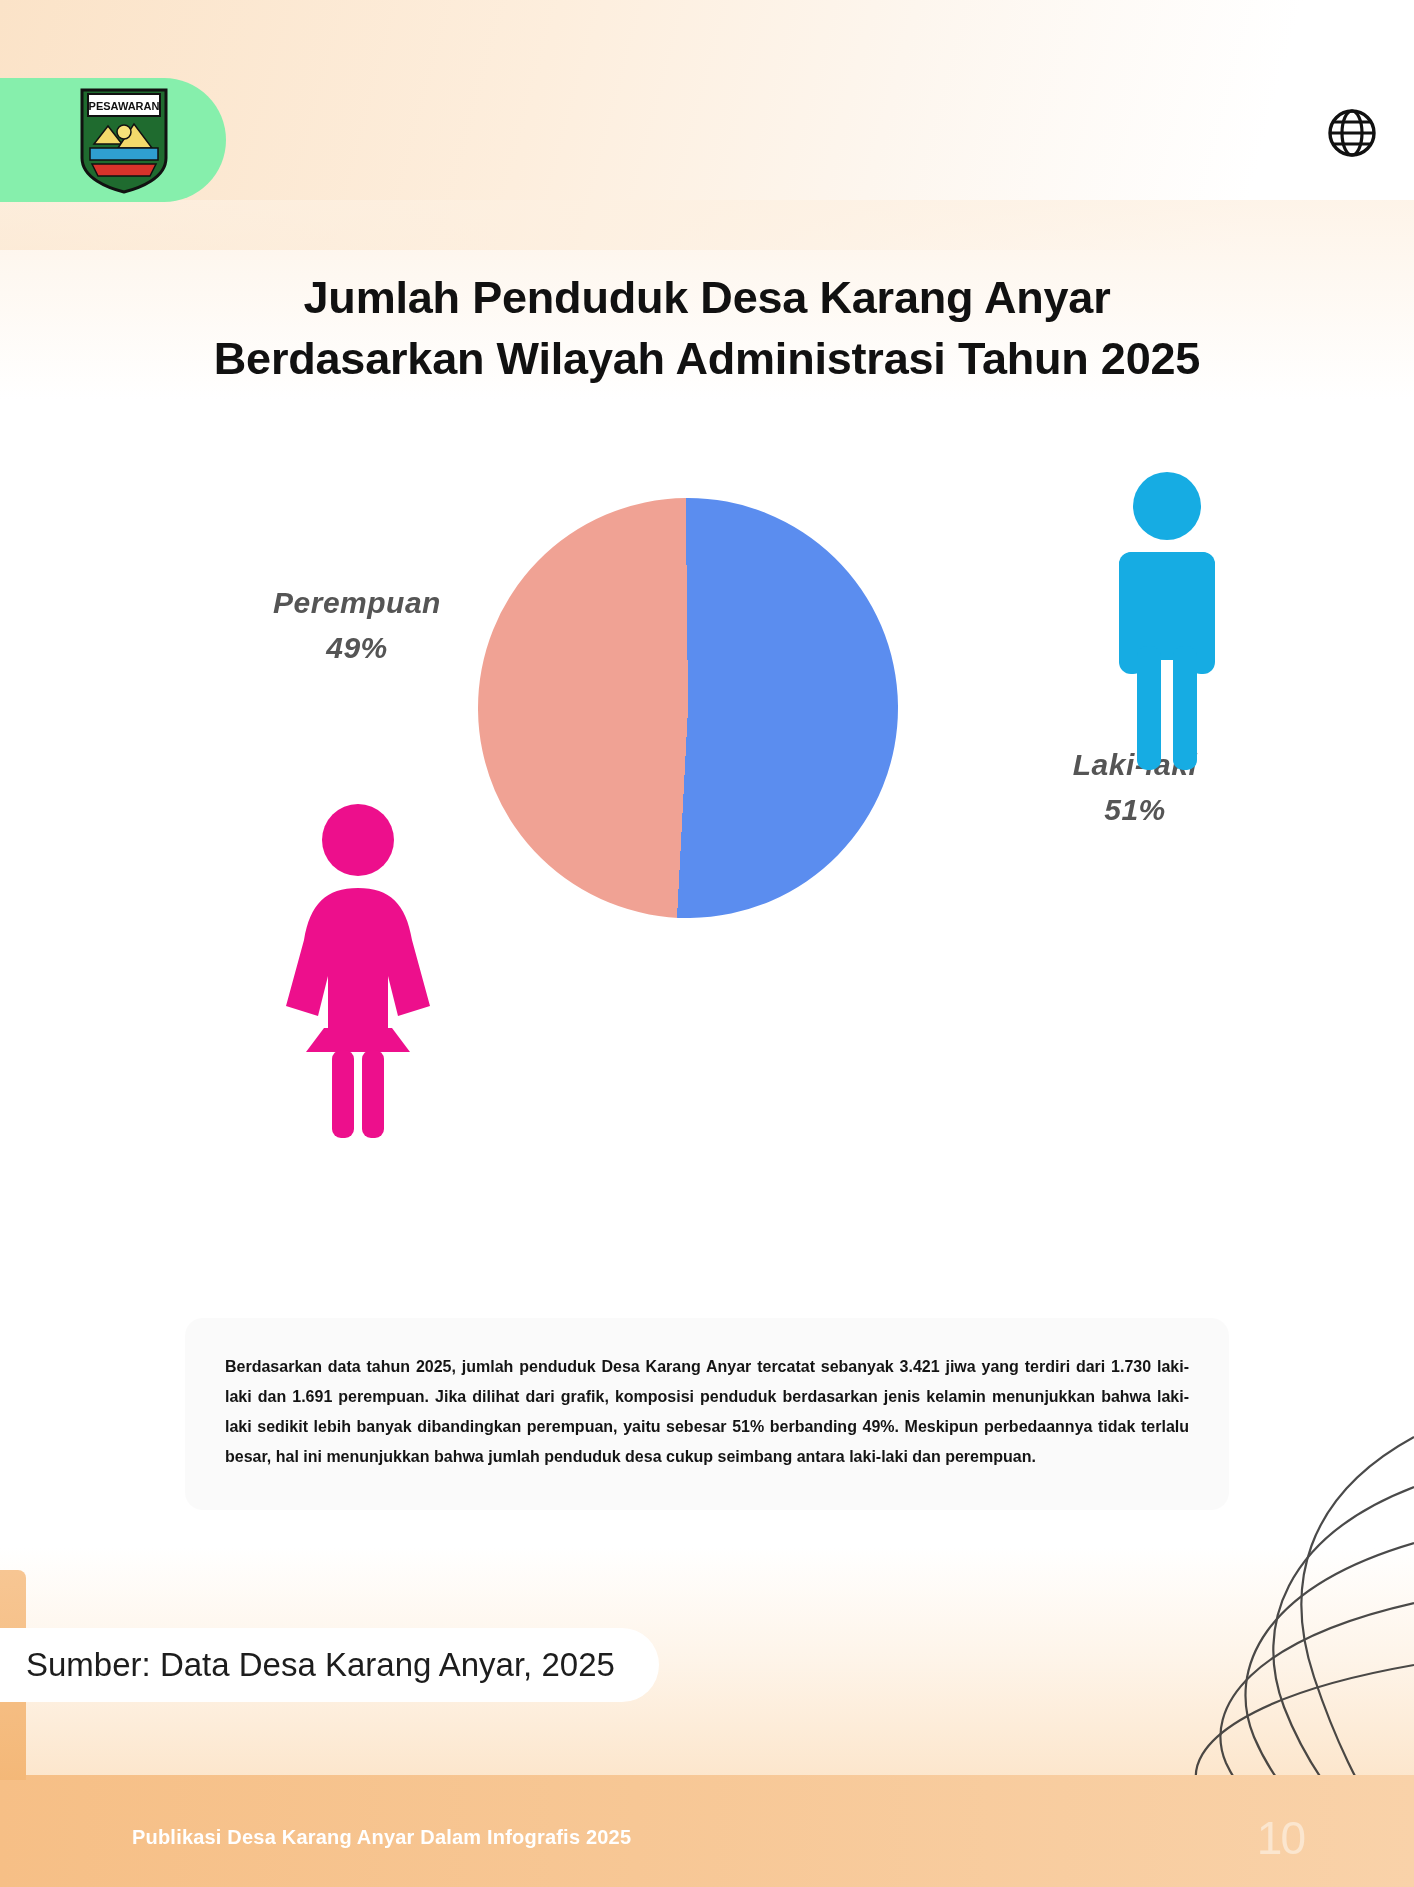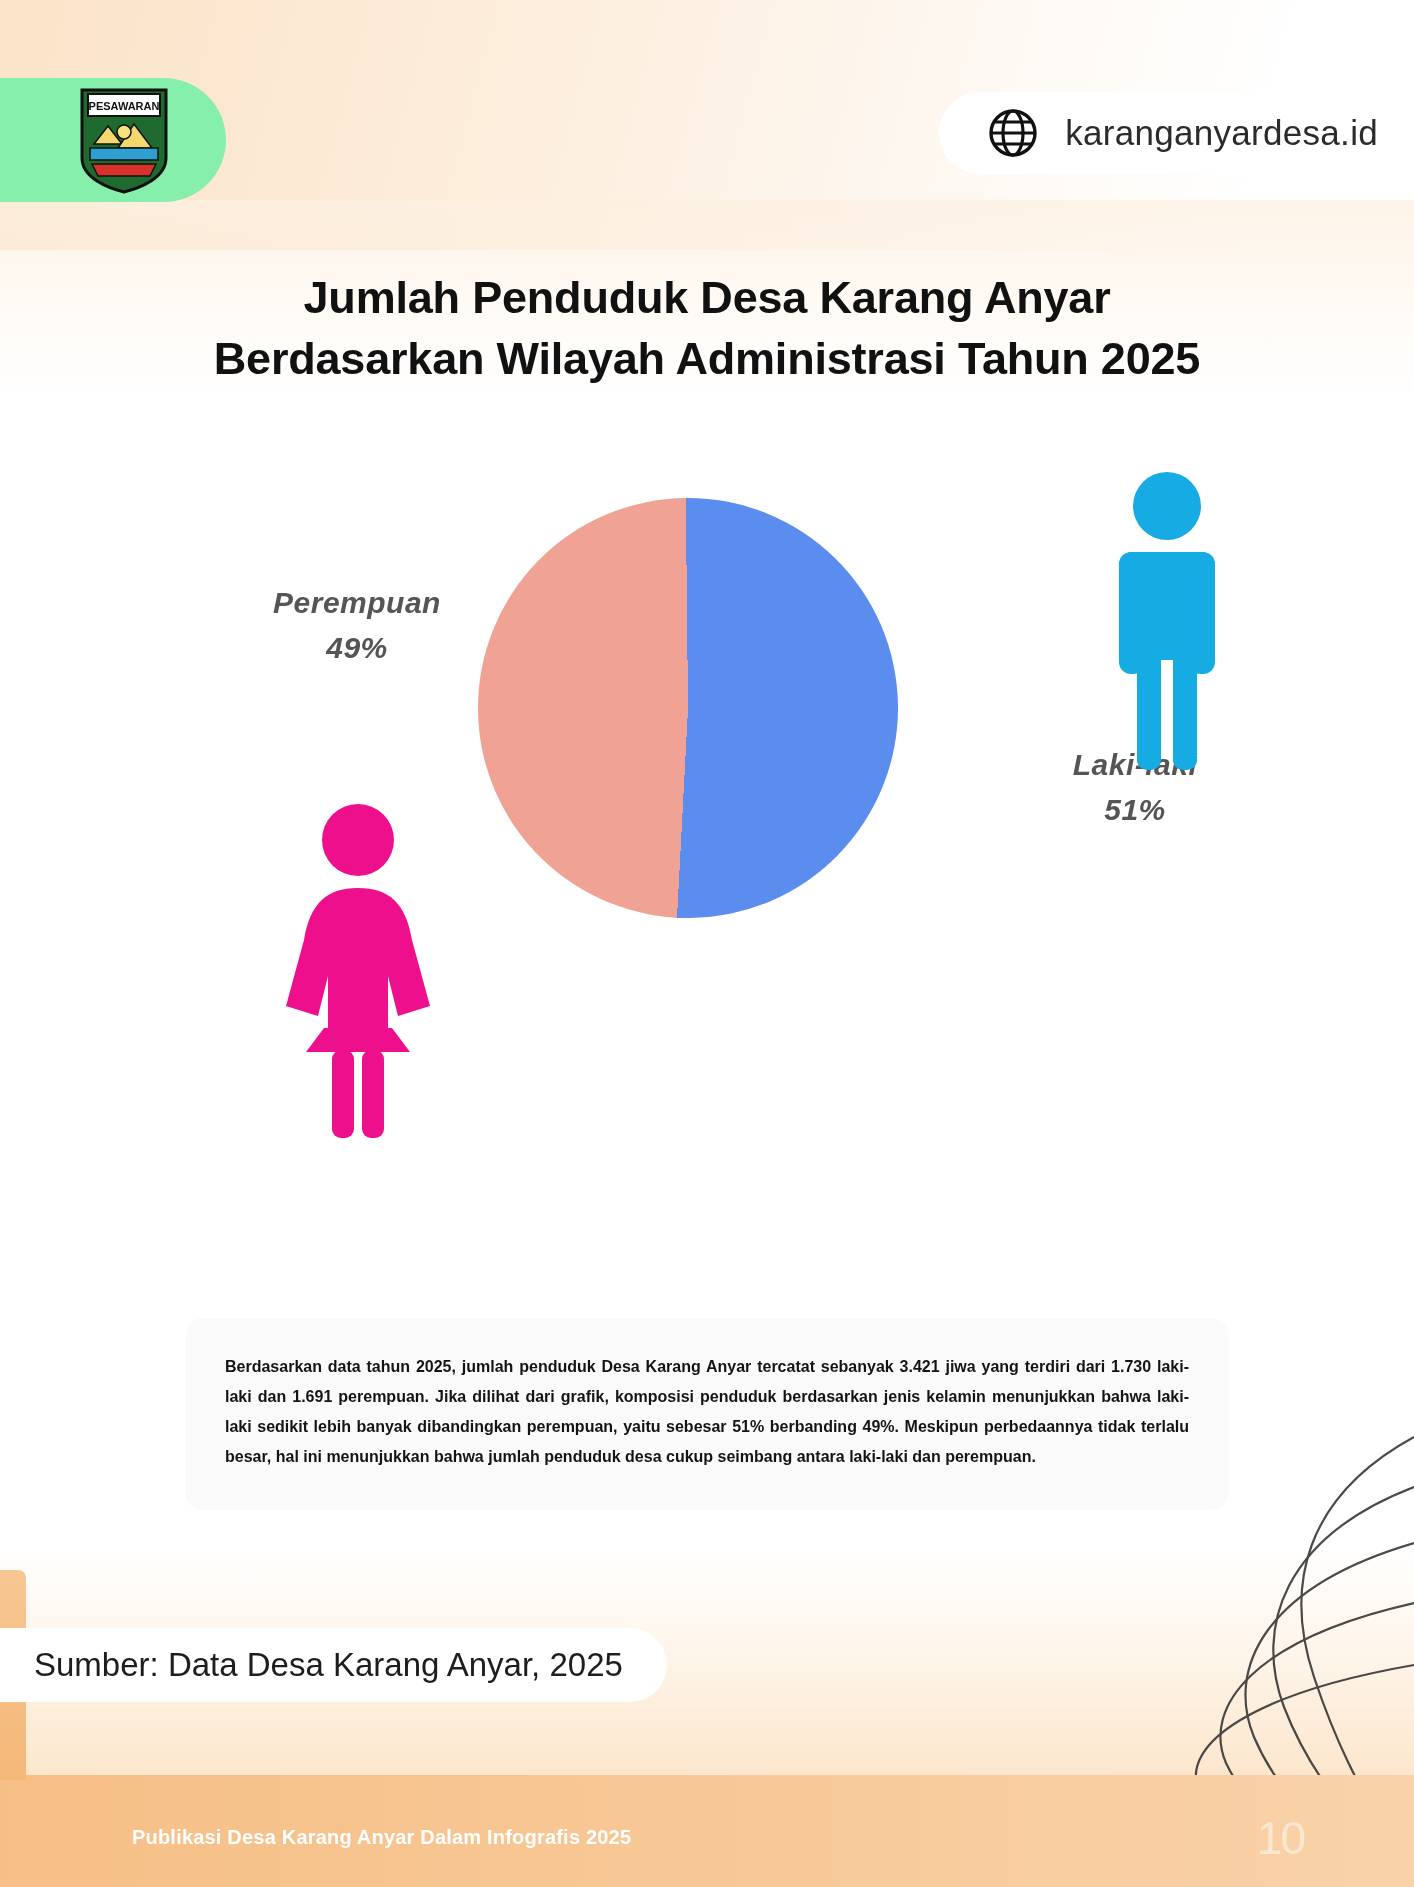--- a/index.html
+++ b/index.html
@@ -163,21 +163,21 @@
   
   .source-pill {
     position: absolute;
     left: 0; top: 1628px;
     height: 74px;
     background: #ffffff;
     border-top-right-radius: 37px;
     border-bottom-right-radius: 37px;
     display: flex;
     align-items: center;
-    padding: 0 44px 0 34px;
+    padding: 0 44px 0 26px;
   }
   .source-text {
     font-size: 33px;
     color: #1d1d1d;
   }
 
   
   .footer-text {
     position: absolute;
     left: 132px; bottom: 38px;
@@ -231,21 +231,20 @@
   </div>
 
   <div class="site-pill">
     <svg width="52" height="52" viewBox="0 0 52 52">
       <circle cx="26" cy="26" r="22" fill="none" stroke="#111" stroke-width="3.4"></circle>
       <ellipse cx="26" cy="26" rx="10" ry="22" fill="none" stroke="#111" stroke-width="3.2"></ellipse>
       <line x1="4" y1="26" x2="48" y2="26" stroke="#111" stroke-width="3.2"></line>
       <line x1="7.5" y1="15" x2="44.5" y2="15" stroke="#111" stroke-width="3"></line>
       <line x1="7.5" y1="37" x2="44.5" y2="37" stroke="#111" stroke-width="3"></line>
     </svg>
-    <span class="site-url">karanganyardesa.id</span>
   </div>
 
   <div class="title">
     <span>Jumlah Penduduk Desa Karang Anyar</span>
     <span class="l2">Berdasarkan Wilayah Administrasi  Tahun 2025</span>
   </div>
 
   <div class="chart-area">
 
     <div class="pie"></div>

